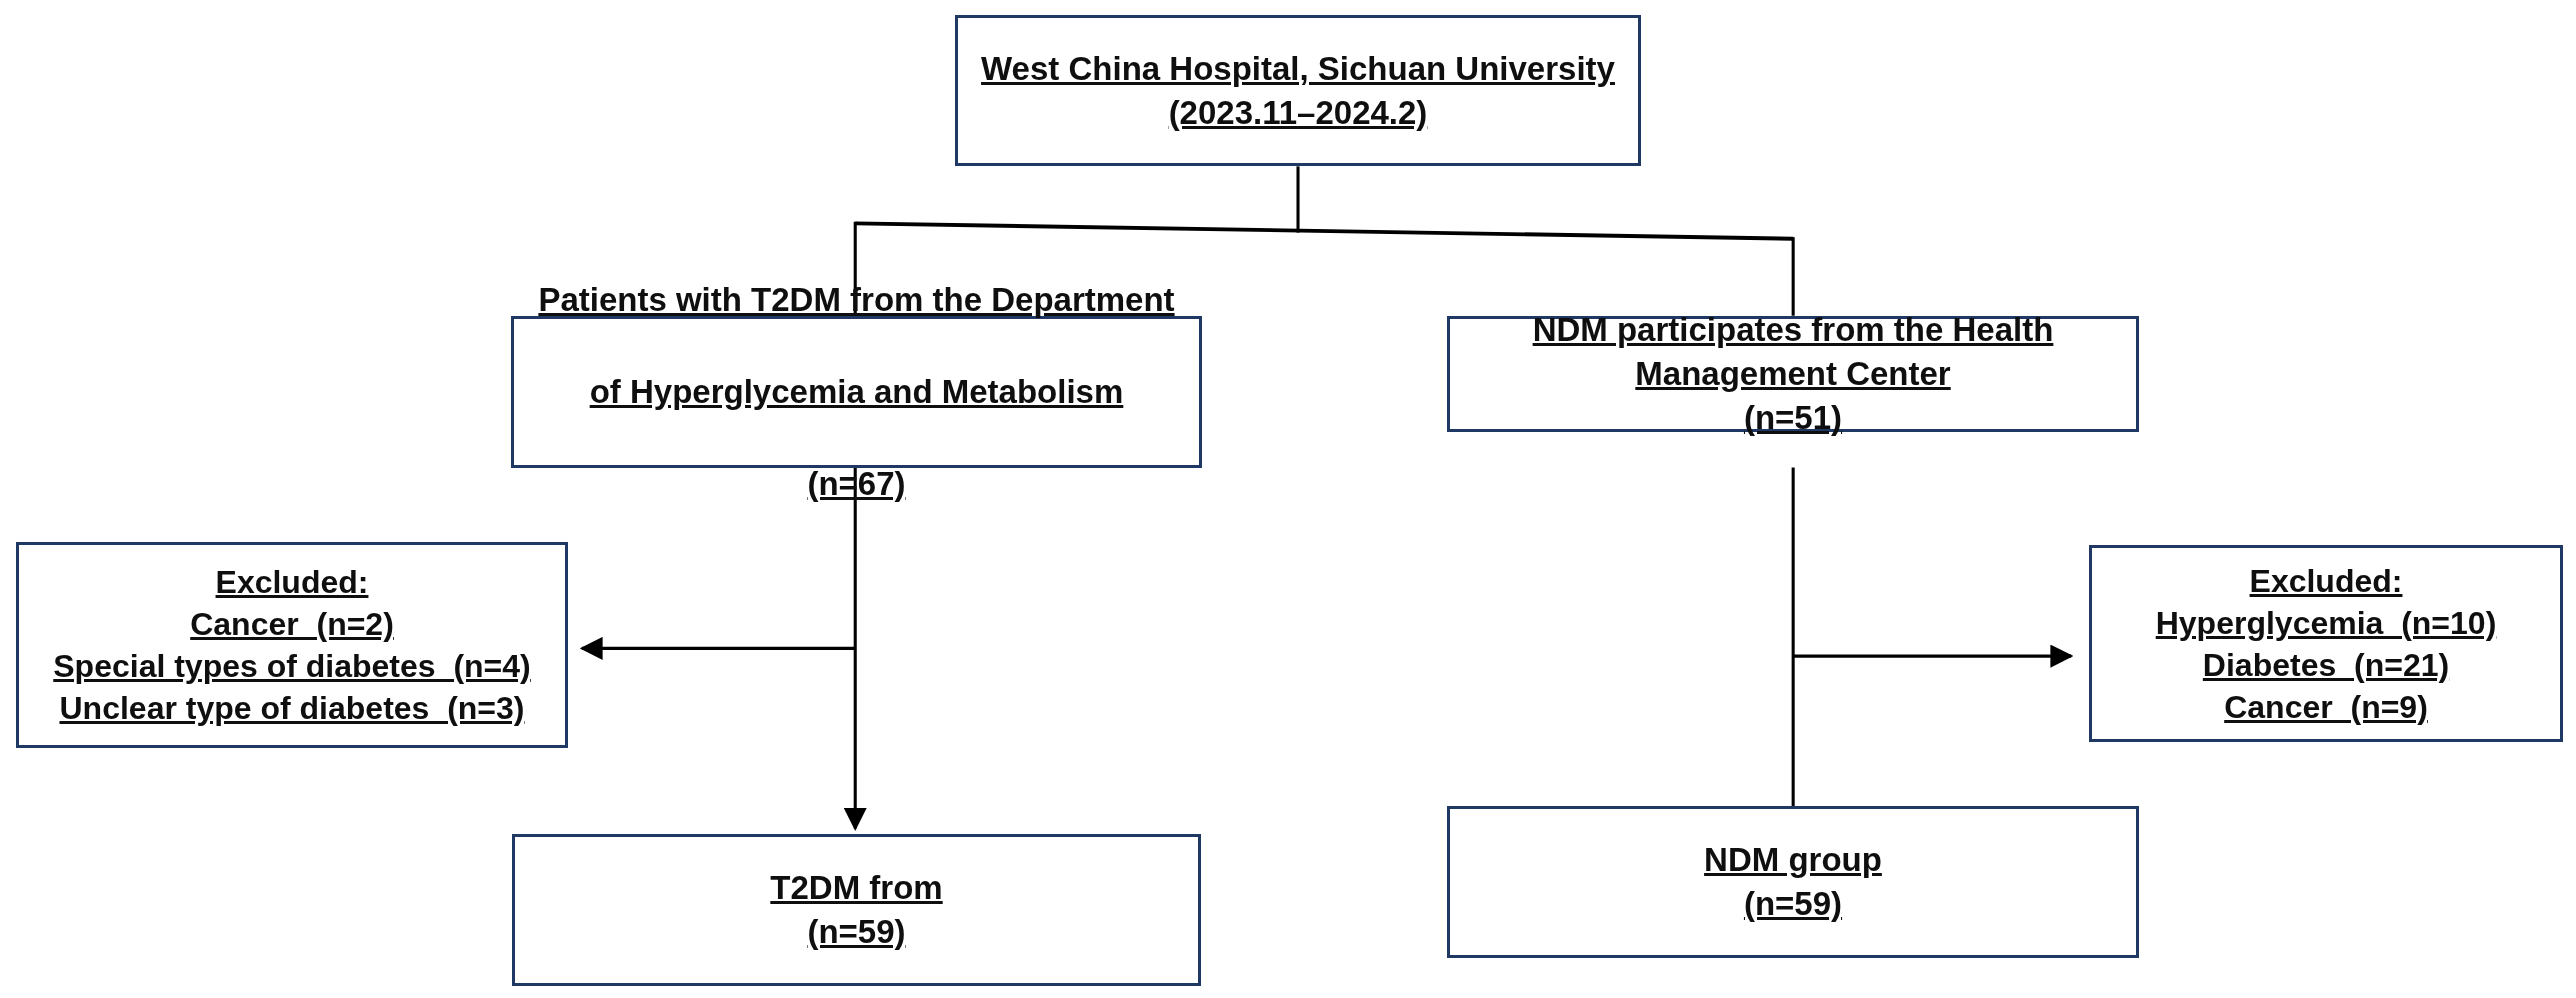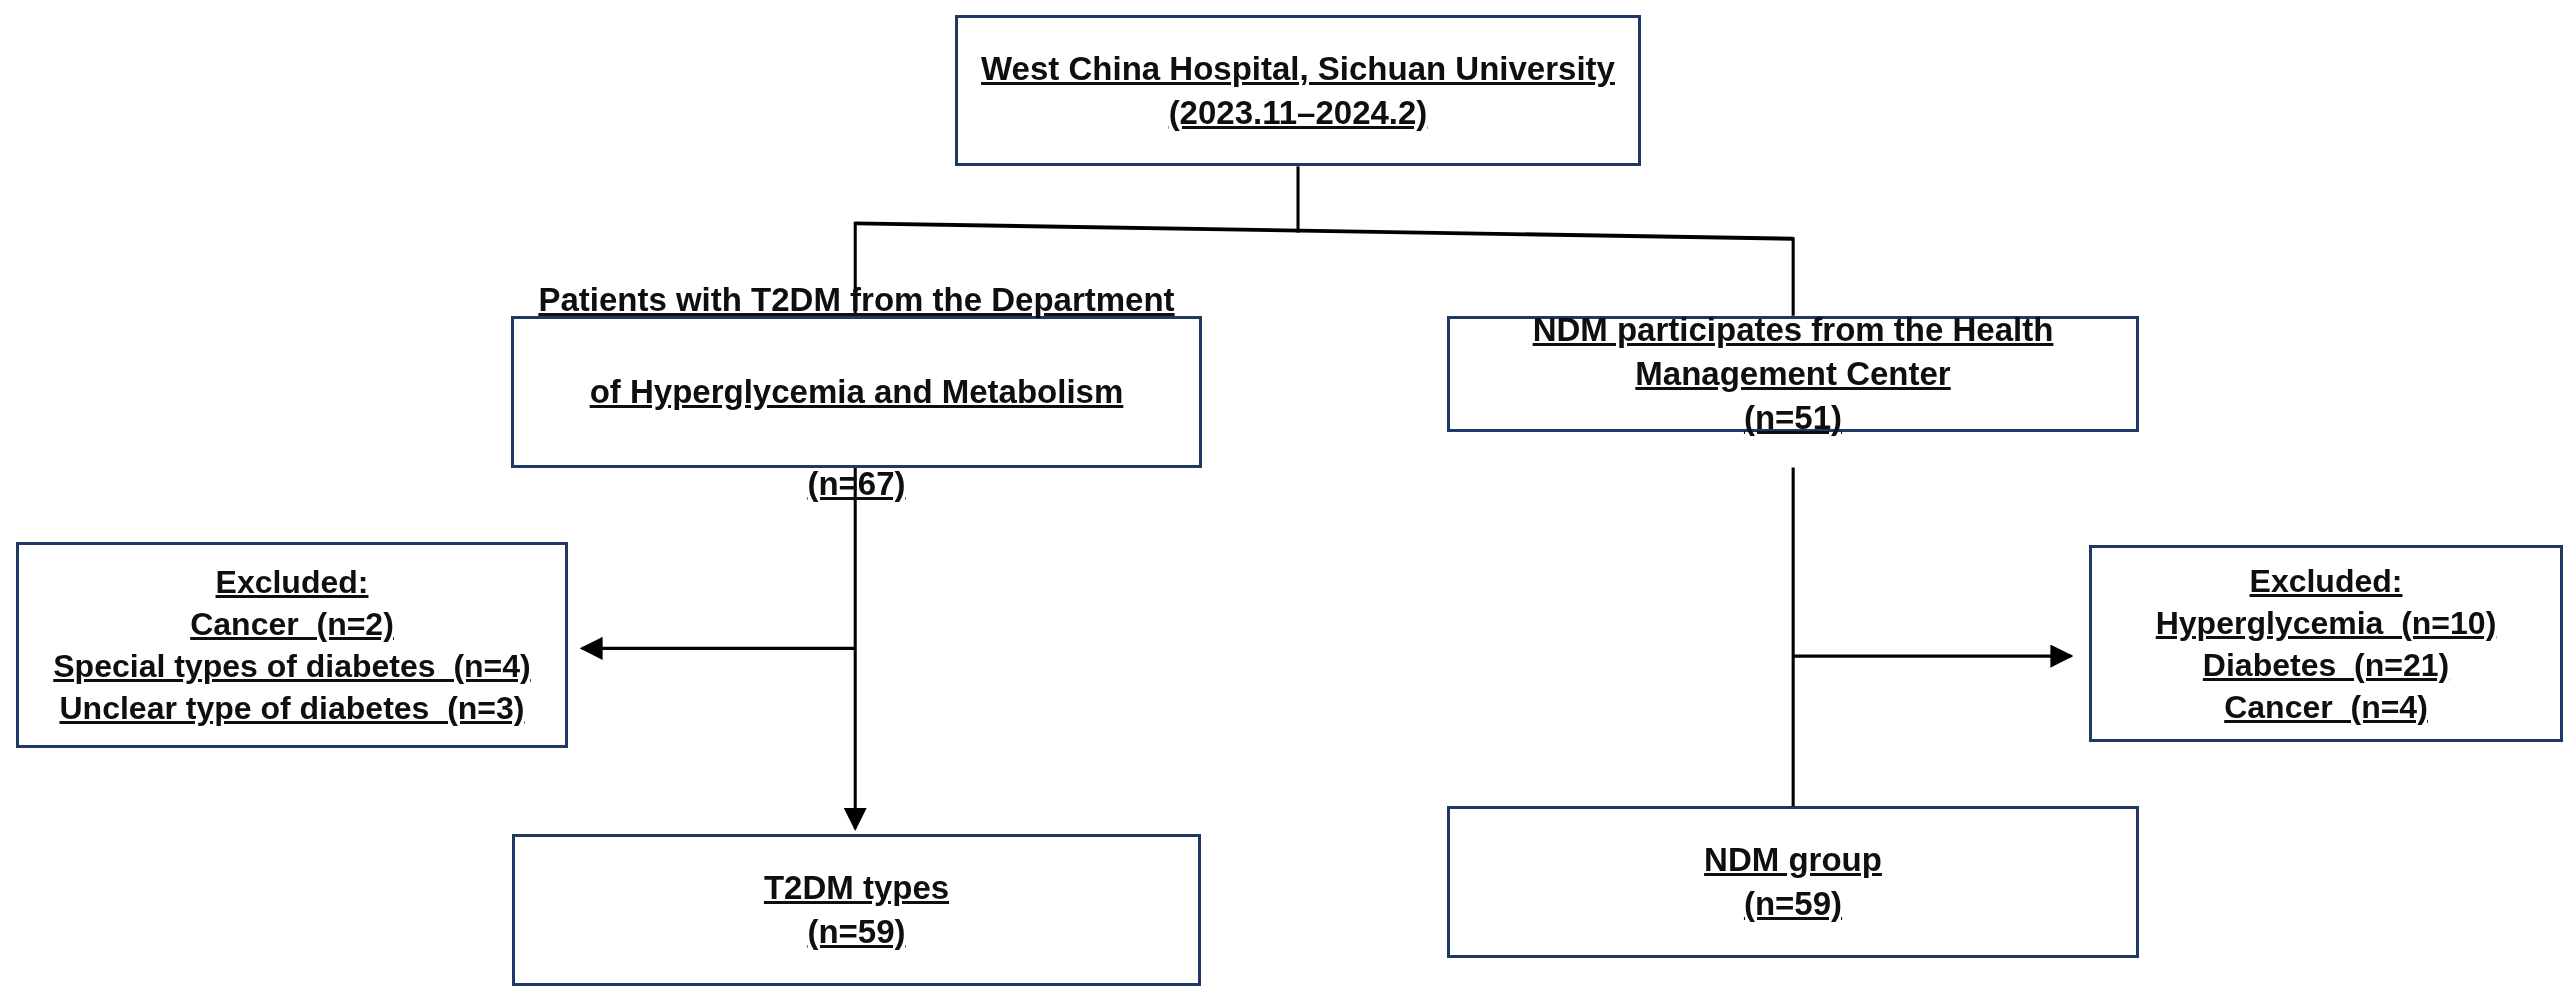--- a/index.html
+++ b/index.html
@@ -106,25 +106,25 @@
     <span class="line">Excluded:</span>
     <span class="line">Cancer  (n=2)</span>
     <span class="line">Special types of diabetes  (n=4)</span>
     <span class="line">Unclear type of diabetes  (n=3)</span>
   </div>
 
   <div class="box excluded" id="box-ndm-excl">
     <span class="line">Excluded:</span>
     <span class="line">Hyperglycemia  (n=10)</span>
     <span class="line">Diabetes  (n=21)</span>
-    <span class="line">Cancer  (n=4)</span>
+    <span class="line">Cancer  (n=9)</span>
   </div>
 
   <div class="box" id="box-t2dm-group">
-    <span class="line">T2DM types</span>
+    <span class="line">T2DM from</span>
     <span class="line">(n=59)</span>
   </div>
 
   <div class="box" id="box-ndm-group">
     <span class="line">NDM group</span>
     <span class="line">(n=59)</span>
   </div>
 
 </div>
 

